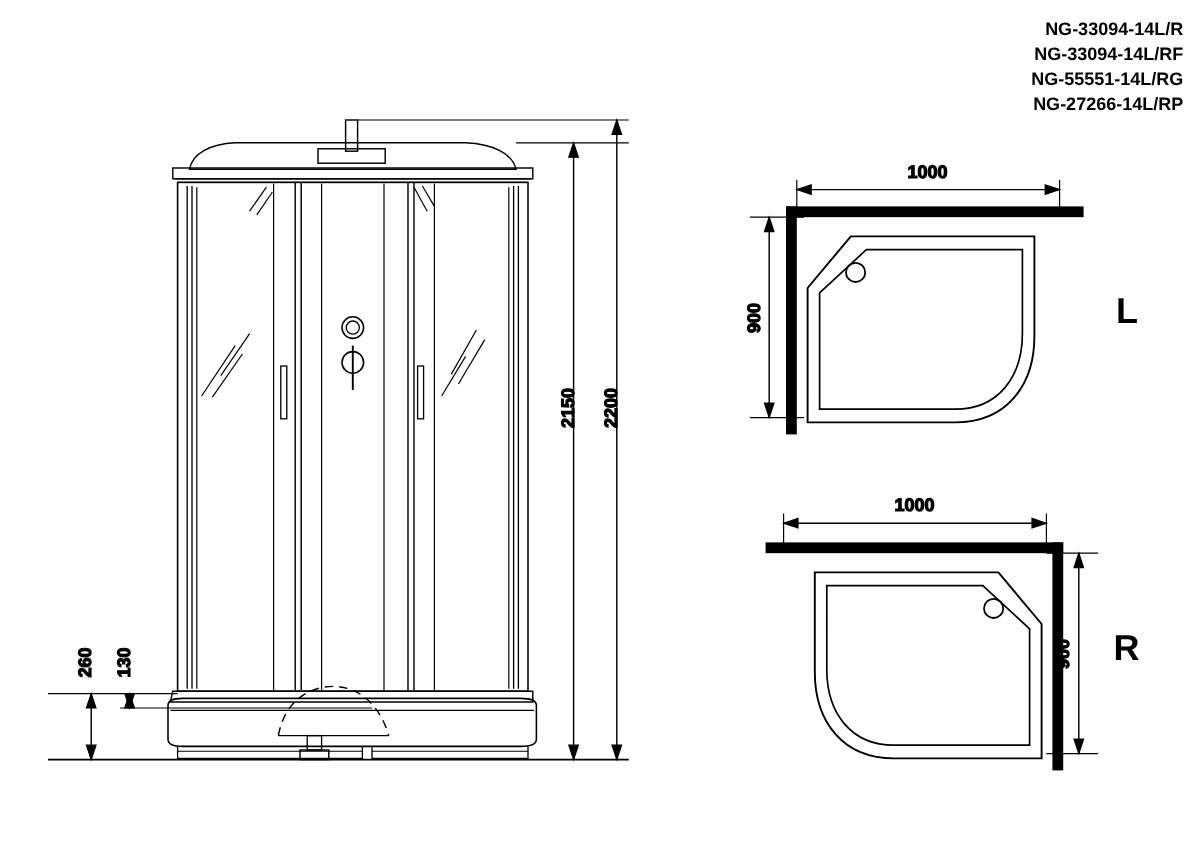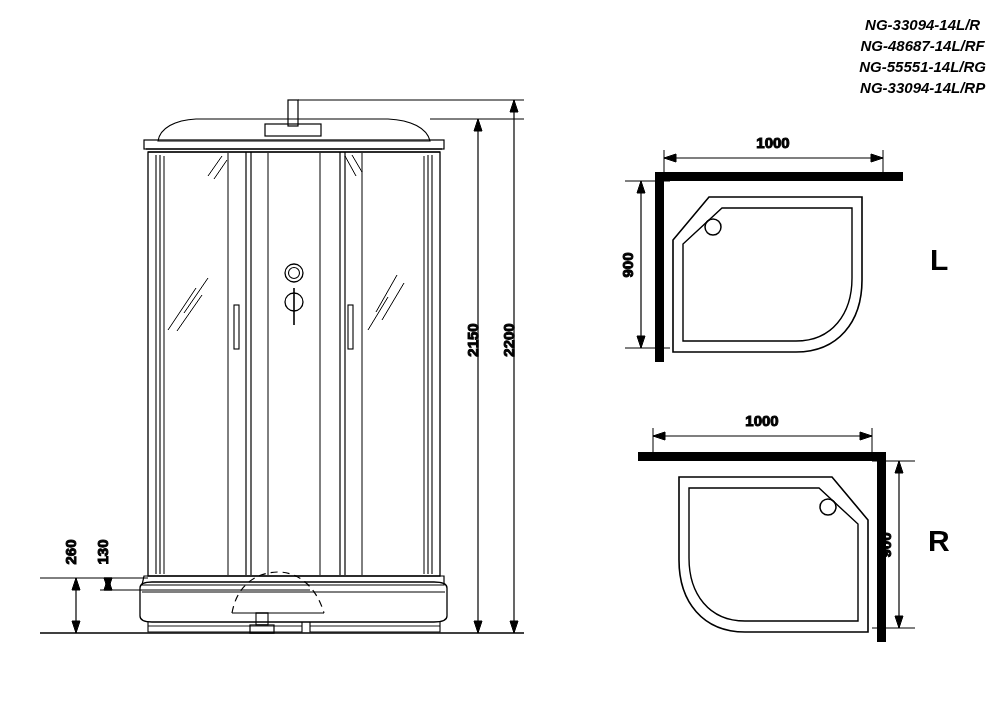--- a/index.html
+++ b/index.html
@@ -17,23 +17,22 @@
   #sheet {
     position: absolute;
     inset: 0;
     width: 1000px;
     height: 707px;
   }
   .model-list {
     position: absolute;
     top: 14px;
     right: 14px;
-    text-align: center;
+    text-align: right;
     line-height: 21px;
-    font-style: italic;
   }
   .model-line {
     font-family: "Liberation Sans", sans-serif;
     font-size: 15px;
     font-weight: bold;
     color: #000000;
     letter-spacing: 0px;
     white-space: nowrap;
   }
   .hand-label {
@@ -50,23 +49,23 @@
     font-weight: bold;
     fill: #000000;
   }
   .dimtext { font-size: 15px; }
 </style>
 </head>
 <body>
 
 <div class="model-list">
   <div class="model-line">NG-33094-14L/R</div>
-  <div class="model-line">NG-48687-14L/RF</div>
+  <div class="model-line">NG-33094-14L/RF</div>
   <div class="model-line">NG-55551-14L/RG</div>
-  <div class="model-line">NG-33094-14L/RP</div>
+  <div class="model-line">NG-27266-14L/RP</div>
 </div>
 
 <div class="hand-label" id="label-L">L</div>
 <div class="hand-label" id="label-R">R</div>
 
 <svg id="sheet" viewBox="0 0 1000 707">
 
   <g fill="none" stroke="#000000" stroke-width="1.2">
 
     <g>

